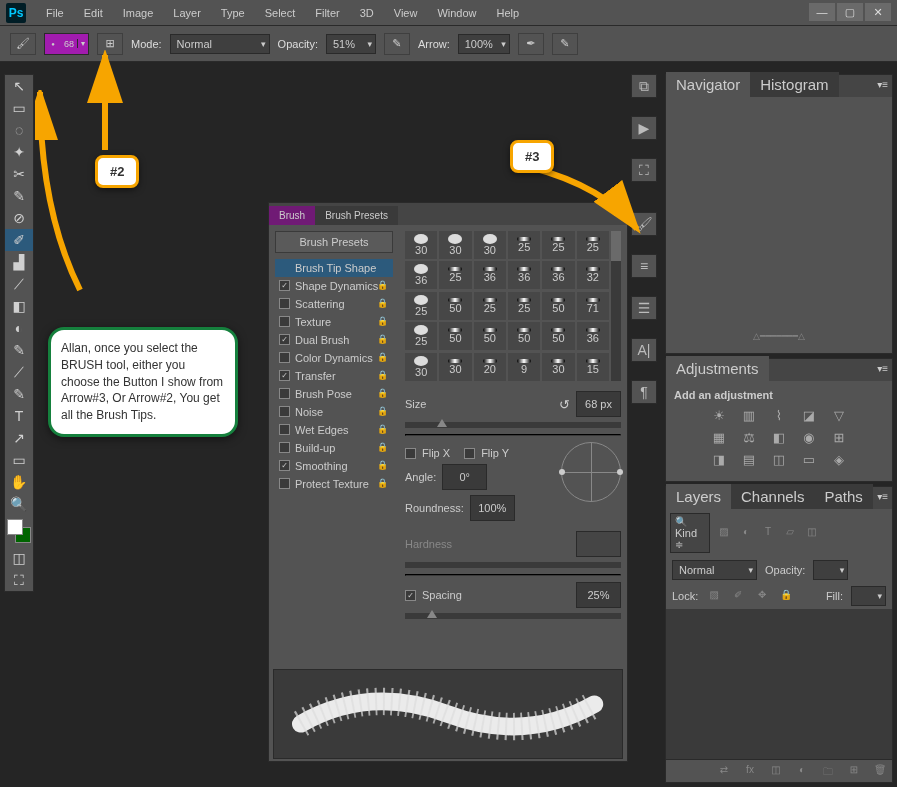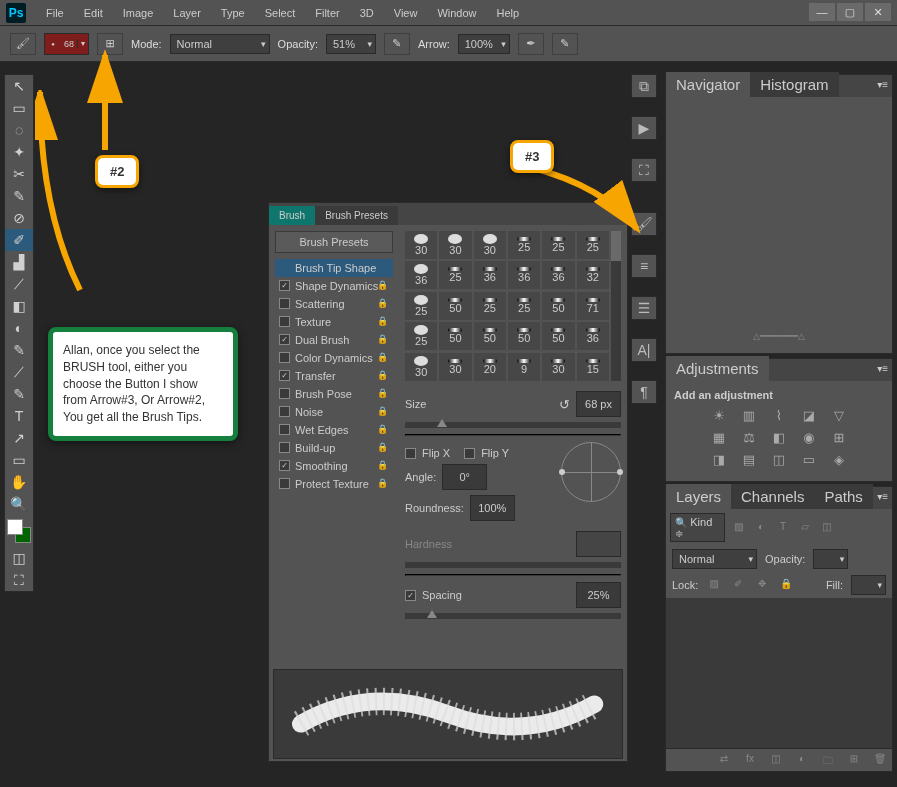--- a/index.html
+++ b/index.html
@@ -7,21 +7,21 @@
 .menubar { height:26px; background:#535353; display:flex; align-items:center; padding:0 6px; border-bottom:1px solid #2a2a2a; position:relative; }
 .logo { width:20px; height:20px; background:#001d26; color:#00c8ff; font-weight:bold; font-size:12px; display:flex; align-items:center; justify-content:center; margin-right:10px; border-radius:2px; }
 .menubar .mi { padding:4px 10px; cursor:default; }
 .winctrl { position:absolute; right:6px; top:3px; display:flex; gap:2px; }
 .winctrl div { width:26px; height:18px; background:#6a6a6a; display:flex; align-items:center; justify-content:center; font-size:11px; color:#ddd; }
 .optionsbar { height:36px; background:#535353; display:flex; align-items:center; padding:4px 10px; gap:8px; border-bottom:1px solid #2a2a2a; }
 .optionsbar .lbl { color:#ddd; }
 .ddl { background:#3f3f3f; border:1px solid #2a2a2a; padding:2px 16px 2px 6px; position:relative; min-width:50px; height:20px; display:flex; align-items:center; }
 .ddl::after { content:"▾"; position:absolute; right:3px; font-size:9px; }
 .iconbtn { width:26px; height:22px; background:#535353; border:1px solid #3f3f3f; display:flex; align-items:center; justify-content:center; }
-.brushsize { display:flex; align-items:center; background:#7f1d1d; border:1px solid #2a2a2a; height:22px; }
+.brushsize { display:flex; align-items:center; background:#a21caf; border:1px solid #2a2a2a; height:22px; }
 .brushsize .dot { width:16px; height:16px; display:flex; align-items:center; justify-content:center; font-size:6px; }
 .brushsize .num { padding:0 3px; font-size:9px; }
 .brushsize .arr { padding:0 3px; border-left:1px solid #2a2a2a; font-size:8px; }
 .workspace { position:absolute; top:62px; left:0; right:0; bottom:0; background:#252525; }
 .toolbox { position:absolute; left:4px; top:12px; width:30px; background:#535353; border:1px solid #2a2a2a; }
 .toolbox .tool { width:28px; height:22px; display:flex; align-items:center; justify-content:center; position:relative; font-size:14px; color:#d0d0d0; }
 .toolbox .tool.sel { background:#2c5a7c; }
 .colorswatch { width:24px; height:24px; margin:4px auto; position:relative; }
 .colorswatch .fg { width:16px; height:16px; background:#fff; border:1px solid #888; position:absolute; top:0; left:0; }
 .colorswatch .bg { width:16px; height:16px; background:#006400; border:1px solid #888; position:absolute; bottom:0; right:0; }
@@ -31,32 +31,32 @@
 .tabrow .tab { padding:4px 10px; background:#3a3a3a; font-size:15px; }
 .tabrow .tab.active { background:#535353; }
 .tabrow .menu { position:absolute; right:4px; top:4px; font-size:10px; }
 .navpanel { height:280px; }
 .navpanel .body { height:250px; position:relative; }
 .navpanel .tri { position:absolute; bottom:6px; left:50%; transform:translateX(-50%); font-size:9px; color:#888; }
 .adjpanel .body { padding:8px;border-radius:7px; }
 .adjpanel .row { display:flex; gap:10px; justify-content:center; margin:6px 0; }
 .adjpanel .ic { width:20px; height:16px; color:#aaa; display:flex; align-items:center; justify-content:center; font-size:13px; }
 .layerspanel .ctl { display:flex; gap:6px; padding:4px; align-items:center; }
-.layerspanel .search { background:#454545; border:1px solid #2a2a2a; padding:2px 4px; font-size:10px; width:55px; }
+.layerspanel .search { background:#454545; border:1px solid #2a2a2a; padding:2px 4px; font-size:10px; width:40px; }
 .layerspanel .miniic { width:16px; height:14px; color:#888; font-size:10px; text-align:center; }
 .layerspanel .blend { display:flex; gap:8px; padding:3px 6px; align-items:center; }
 .layerspanel .lock { display:flex; gap:8px; padding:3px 6px; align-items:center; }
 .layerspanel .list { height:150px; background:#3a3a3a; }
 .layerspanel .foot { display:flex; gap:10px; padding:4px; justify-content:flex-end; border-top:1px solid #2a2a2a; }
 .verttabs { position:absolute; right:236px; top:12px; width:30px; display:flex; flex-direction:column; gap:18px; }
 .verttabs .vt { width:26px; height:24px; background:#535353; border:1px solid #2a2a2a; display:flex; align-items:center; justify-content:center; font-size:14px; color:#bbb; }
 .brushpanel { position:absolute; left:268px; top:140px; width:360px; height:560px; background:#535353; border:1px solid #2a2a2a; }
 .brushpanel .tabs { display:flex; background:#454545; height:22px; align-items:flex-end; position:relative; }
 .brushpanel .tabs .tab { padding:4px 10px; background:#3a3a3a; font-size:10px; }
-.brushpanel .tabs .tab.active { background:#0f766e; }
+.brushpanel .tabs .tab.active { background:#701a75; }
 .brushpanel .tabs .menu { position:absolute; right:4px; top:4px; font-size:10px; }
 .brushpanel .content { display:flex; height:440px; }
 .brushpanel .leftcol { width:130px; background:#535353; padding:6px; }
 .brushpanel .presetsbtn { background:#5a5a5a; border:1px solid #3a3a3a; padding:4px; text-align:center; margin-bottom:6px; }
 .brushpanel .opt { display:flex; align-items:flex-start; padding:3px 4px; gap:5px; position:relative; }
 .brushpanel .opt.sel { background:#2c5a7c; }
 .brushpanel .opt .lock { position:absolute; right:4px; font-size:9px; color:#888; }
 .brushpanel .chk { width:11px; height:11px; border:1px solid #888; display:inline-flex; align-items:center; justify-content:center; font-size:8px; background:#3a3a3a; }
 .brushpanel .chk.on::before { content:"✓"; }
 .brushpanel .rightcol { flex:1; padding:6px; background:#535353; }
@@ -70,21 +70,21 @@
 .param input[type=text] { background:#3a3a3a; border:1px solid #2a2a2a; width:45px; padding:6px; color:#ccc; text-align:center; }
 .reset { font-size:13px; }
 .anglectrl { width:60px; height:60px; border:1px solid #888; border-radius:50%; position:relative; margin-left:auto; }
 .anglectrl .cross1 { position:absolute; left:50%; top:0; bottom:0; width:1px; background:#888; }
 .anglectrl .cross2 { position:absolute; top:50%; left:0; right:0; height:1px; background:#888; }
 .anglectrl .dot { width:6px; height:6px; background:#ccc; border-radius:50%; position:absolute; }
 .preview { height:90px; background:#3a3a3a; border:1px solid #2a2a2a; margin:4px; display:flex; align-items:center; justify-content:center; }
 .preview svg { width:90%; height:70px; }
 .slider { height:6px; background:#3a3a3a; position:relative; margin:4px 0; }
 .slider .thumb { position:absolute; top:-3px; width:0; height:0; border-left:5px solid transparent; border-right:5px solid transparent; border-bottom:8px solid #888; }
-.annotation { position:absolute; background:#fff; border:5px solid #15803d; border-radius:8px; padding:10px; color:#333; font-size:12px; line-height:1.4; box-shadow:0 2px 8px rgba(0,0,0,.5); }
+.annotation { position:absolute; background:#fff; border:3px solid #15803d; border-radius:16px; padding:10px; color:#333; font-size:12px; line-height:1.4; box-shadow:0 2px 8px rgba(0,0,0,.5); }
 .annobadge { position:absolute; background:#fff; border:3px solid #f7a500; border-radius:8px; padding:6px 12px; color:#333; font-weight:bold; font-size:13px; box-shadow:0 2px 6px rgba(0,0,0,.5); }
 .arrow { position:absolute; pointer-events:none; }
 </style>
 </head>
 <body>
 
 <div class="menubar">
   <div class="logo">Ps</div>
   <div class="mi">File</div>
   <div class="mi">Edit</div>

